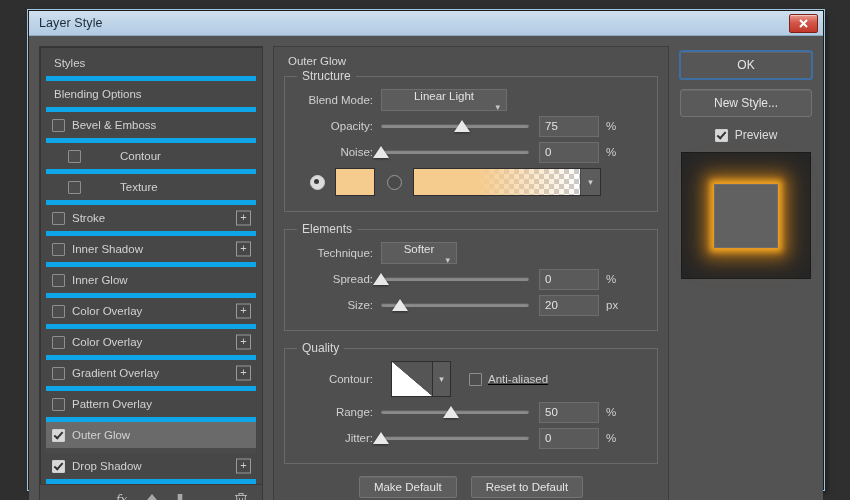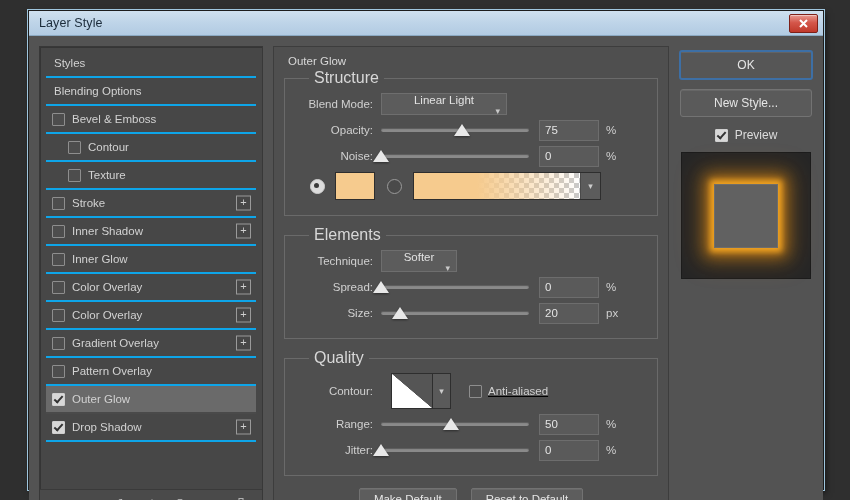--- a/index.html
+++ b/index.html
@@ -61,32 +61,32 @@
     box-shadow: inset 1px 1px 0 rgba(0,0,0,.25);
   }
   .styles-list {
     flex: 1; display: flex; flex-direction: column;
     padding: 3px 6px 0 6px;
     overflow: hidden;
   }
   .style-row {
     height: 26px; flex: 0 0 26px;
     display: flex; align-items: center;
-    border-bottom: 2px solid #0ea5e9;
+    border-bottom: 5px solid #0ea5e9;
     padding-left: 6px;
     position: relative;
     color: #d2d2d2; font-size: 11.5px;
     cursor: pointer;
   }
   .style-row.header { padding-left: 8px; }
   .style-row.selected {
     background: #6a6a6a;
     border-bottom-color: #4a4a4a;
   }
-  .style-row.indent { padding-left: 22px; }
+  .style-row.indent { padding-left: 22px; gap: 32px; }
   .cb {
     width: 11px; height: 11px; flex: 0 0 11px;
     border: 1px solid #8e8e8e;
     background: #4d4d4d;
     margin-right: 7px;
     border-radius: 1px;
     position: relative;
     cursor: pointer;
   }
   .cb.checked { background: #d8d8d8; border-color: #cfcfcf; }
@@ -130,22 +130,22 @@
     color: #d8d8d8; font-size: 11.5px;
     margin: 0 0 2px 4px;
   }
   fieldset.group {
     border: 1px solid #6a6a6a;
     margin: 0 0 10px 0;
     padding: 6px 10px 10px 10px;
     position: relative;
   }
   fieldset.group legend {
-    color: #d8d8d8; font-size: 16px;
-    padding: 0 5px; margin-left: 14px;
+    color: #d8d8d8; font-size: 12px;
+    padding: 0 5px; margin-left: 2px;
   }
   .row {
     display: flex; align-items: center;
     height: 22px; margin-bottom: 4px;
   }
   .lbl {
     color: #d0d0d0; font-size: 11.5px;
     text-align: right;
     flex: 0 0 auto;
   }

